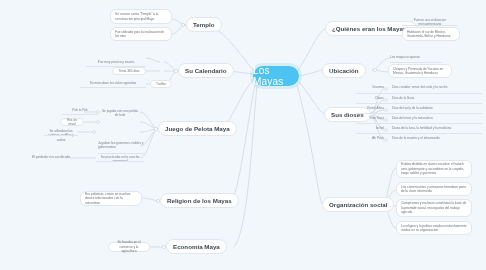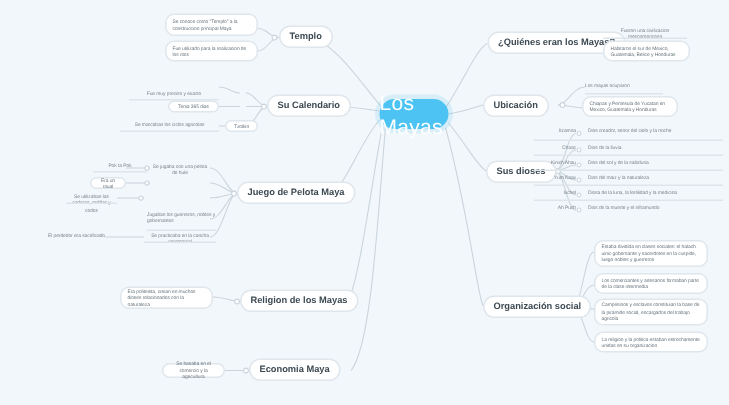--- a/index.html
+++ b/index.html
@@ -45,21 +45,21 @@
     padding: 2px 5px;
     white-space: nowrap;
   }
 
   .root {
     position: absolute;
     background: #4cc3f2;
     border: none;
     border-radius: 11px;
     color: #ffffff;
-    font-size: 14px;
+    font-size: 10px;
     letter-spacing: 0.2px;
     display: flex;
     align-items: center;
     justify-content: center;
     box-shadow: 0 0 0 3px rgba(76,195,242,0.16);
   }
 
   .branch {
     font-size: 6.2px;
     font-weight: bold;

